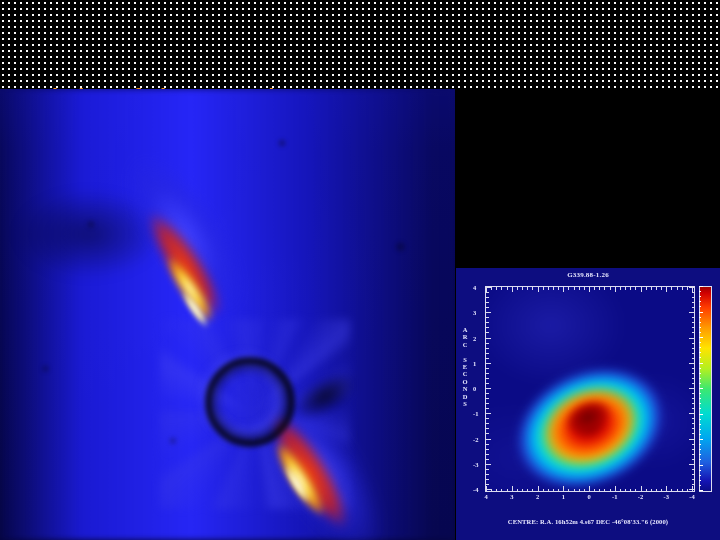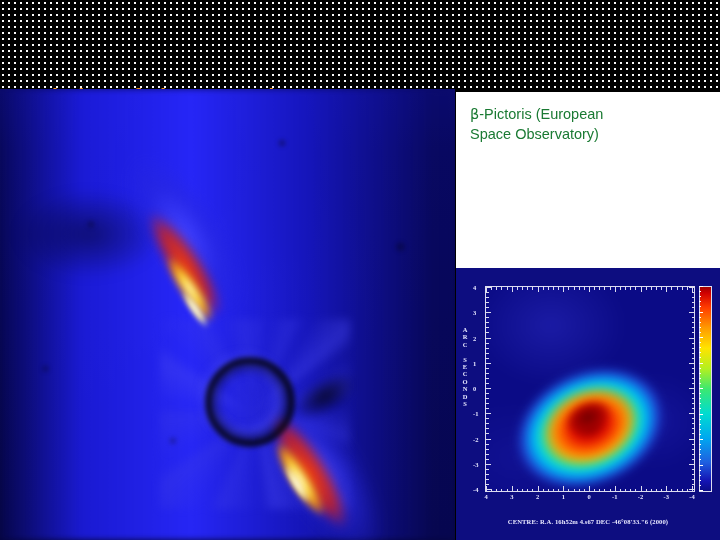--- a/index.html
+++ b/index.html
@@ -279,29 +279,24 @@
     <div class="bp-arm arm-core-top"></div>
     <div class="bp-arm arm-core-bot"></div>
     <div class="bp-arm arm-hot-top"></div>
     <div class="bp-arm arm-hot-bot"></div>
     <div class="bp-ringglow"></div>
     <div class="bp-ring"></div>
     <div class="bp-darkpatch-a"></div>
     <div class="bp-speckle"></div>
   </div>
 
-  <div id="caption-panel">
-    <div id="caption-text">
-      <span class="grk">β</span><span>-Pictoris (European</span><br>
-      <span>Space Observatory)</span>
-    </div>
-  </div>
 
   <div id="plot">
 
+    <div id="plot-title">G339.88-1.26</div>
 
     <div id="plot-frame">
       <div class="pl-bg"></div>
       <div class="pl-blob"></div>
       <div class="pl-blob2"></div>
       <div class="pl-hot"></div>
 
       <div class="tickrow top">
           <div class="tk h" style="left: 0px; height: 5px; top: 0px; position: absolute;"></div>
           <div class="tk h" style="left: 5.15px; height: 2.5px; top: 0px; position: absolute;"></div>

